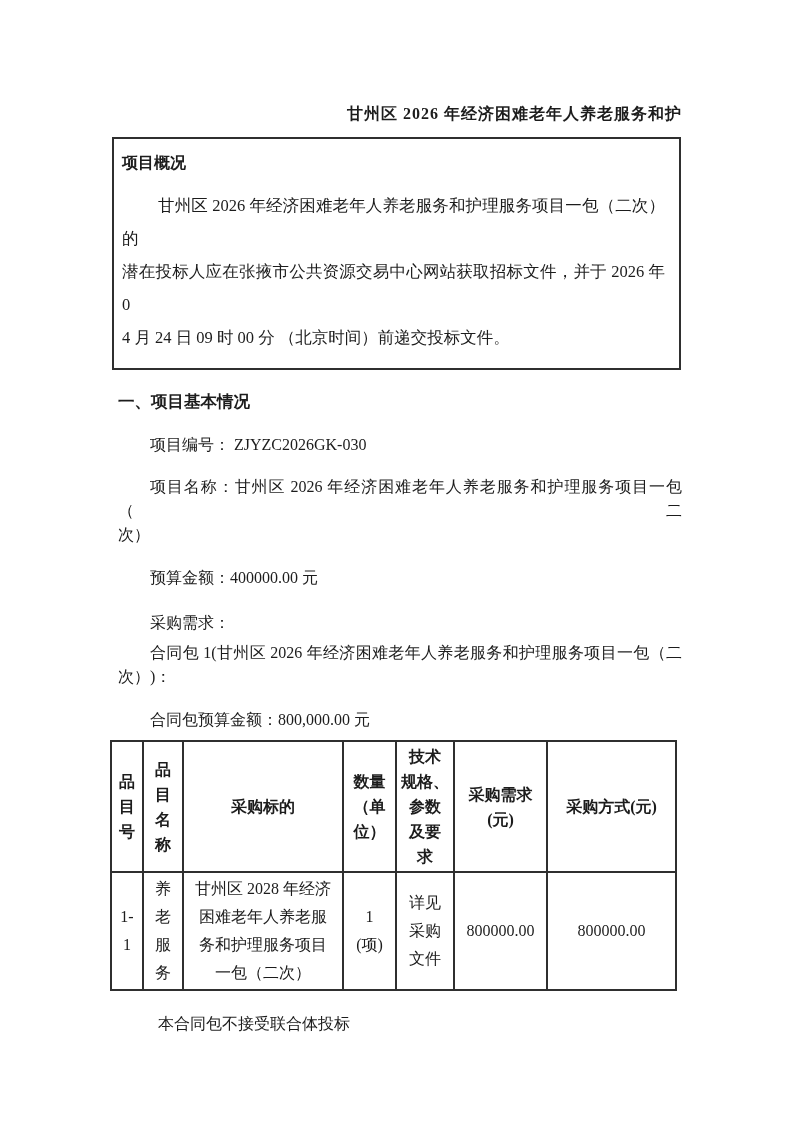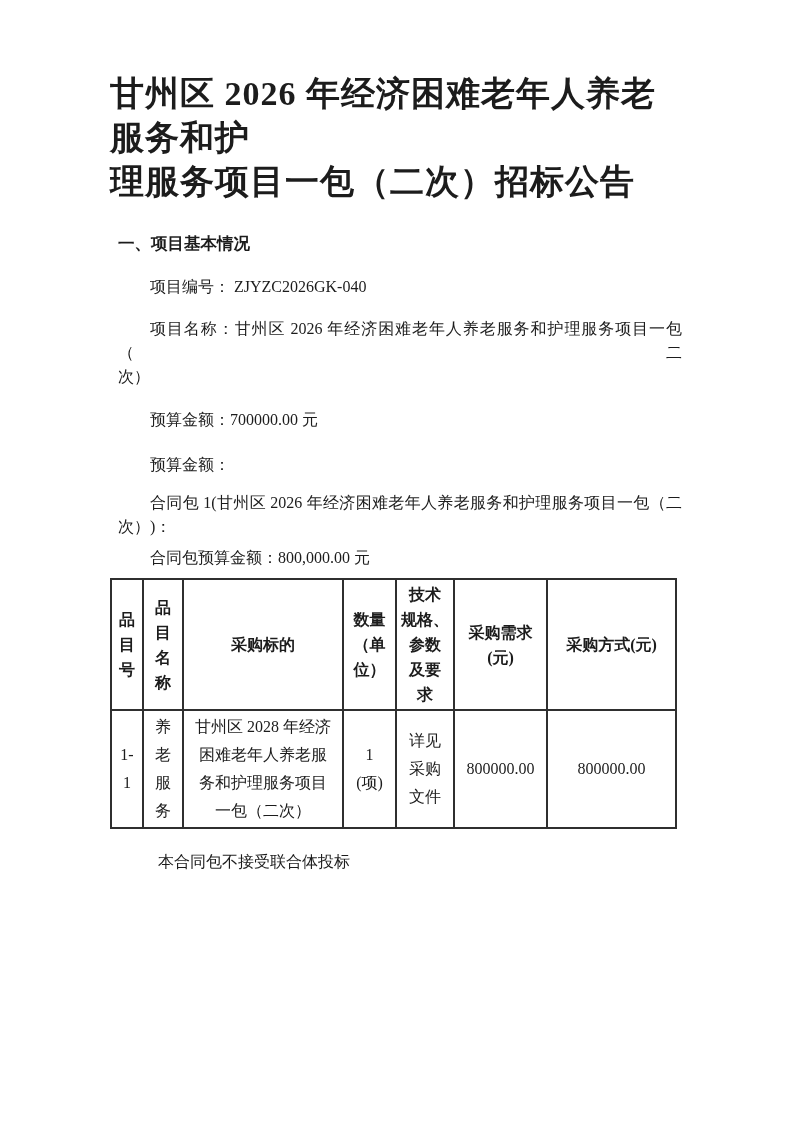--- a/index.html
+++ b/index.html
@@ -13,24 +13,24 @@
     position: relative;
     width: 793px; height: 1122px;
     overflow: hidden;
     background: #ffffff;
   }
   .content {
     margin-left: 110px;
     width: 572px;
   }
   .doc-title {
-    padding-top: 72px;
-    text-align: left;
+    padding-top: 92px;
+    text-align: right;
     font-weight: bold;
-    font-size: 34px;
+    font-size: 16px;
     line-height: 44px;
     letter-spacing: 1px;
   }
   .overview-box {
     box-sizing: border-box;
     margin-top: 1px;
     margin-left: 2px;
     width: 569px;
     border: 2px solid #2f2f2f;
     padding: 12px 14px 14px 8px;
@@ -38,34 +38,34 @@
   .box-heading {
     font-weight: bold;
     font-size: 16px;
     line-height: 24px;
   }
   .box-body { margin-top: 14px; font-size: 16.5px; }
   .box-line { line-height: 33px; }
   .jfull { text-align: justify; text-align-last: justify; }
   .ind { text-indent: 36px; }
   .sec-heading {
-    margin-top: 28px;
+    margin-top: 20px;
     margin-left: 8px;
     font-weight: bold;
     font-size: 16.5px;
     line-height: 24px;
   }
   .p {
     margin-left: 8px;
     margin-top: 16px;
     font-size: 16px;
     line-height: 29px;
   }
-  .p.tight { margin-top: 12px; }
-  .p.pre-table { margin-top: 4px; }
+  .p.tight { margin-top: 4px; }
+  .p.pre-table { margin-top: 16px; }
   .pline { line-height: 24px; }
   .ind32 { text-indent: 32px; }
   table.items {
     margin-top: 6px;
     border-collapse: collapse;
     table-layout: fixed;
     width: 565px;
   }
   table.items th, table.items td {
     border: 2px solid #2f2f2f;
@@ -90,37 +90,44 @@
   }
 </style>
 </head>
 <body>
 
 <div class="doc">
   <div class="content">
 
     <div class="doc-title">
       <div>甘州区 2026 年经济困难老年人养老服务和护</div>
-      <div>理服务项目一包（二次）招标公告</div>
     </div>
 
+    <div class="overview-box">
+      <div class="box-heading">项目概况</div>
+      <div class="box-body">
+        <div class="box-line jfull ind">甘州区 2026 年经济困难老年人养老服务和护理服务项目一包（二次）的</div>
+        <div class="box-line jfull">潜在投标人应在张掖市公共资源交易中心网站获取招标文件，并于 2026 年 0</div>
+        <div class="box-line">4 月 24 日 09 时 00 分 （北京时间）前递交投标文件。</div>
+      </div>
+    </div>
 
     <div class="sec-heading">一、项目基本情况</div>
 
-    <div class="p ind32">项目编号： ZJYZC2026GK-040</div>
+    <div class="p ind32">项目编号： ZJYZC2026GK-030</div>
 
     <div class="p">
       <div class="pline jfull ind32">项目名称：甘州区 2026 年经济困难老年人养老服务和护理服务项目一包（二</div>
       <div class="pline">次）</div>
     </div>
 
 
-    <div class="p ind32">预算金额：700000.00 元</div>
+    <div class="p ind32">预算金额：400000.00 元</div>
 
-    <div class="p ind32">预算金额：</div>
+    <div class="p ind32">采购需求：</div>
 
     <div class="p tight">
       <div class="pline jfull ind32">合同包 1(甘州区 2026 年经济困难老年人养老服务和护理服务项目一包（二</div>
       <div class="pline">次）)：</div>
     </div>
 
     <div class="p pre-table ind32">合同包预算金额：800,000.00 元</div>
 
     <table class="items">
       <colgroup>

